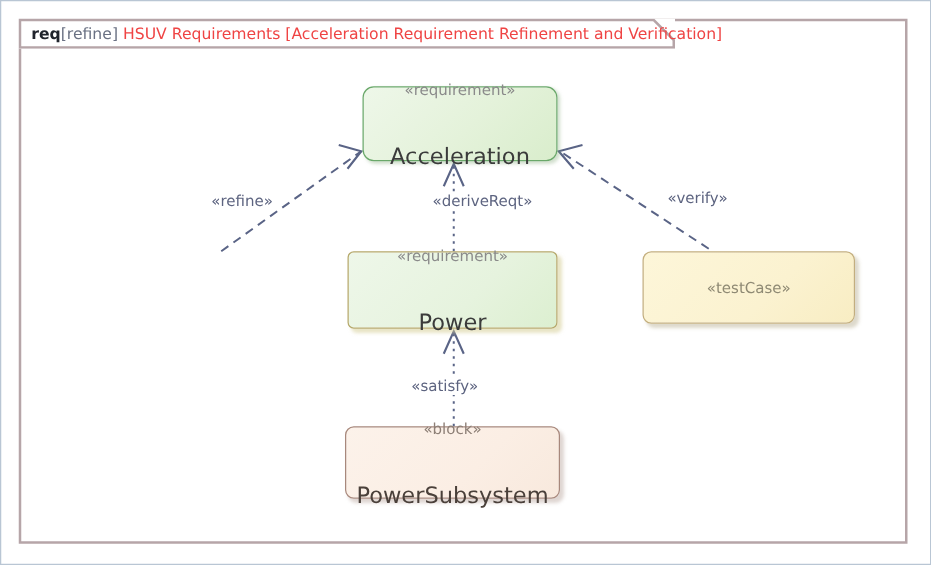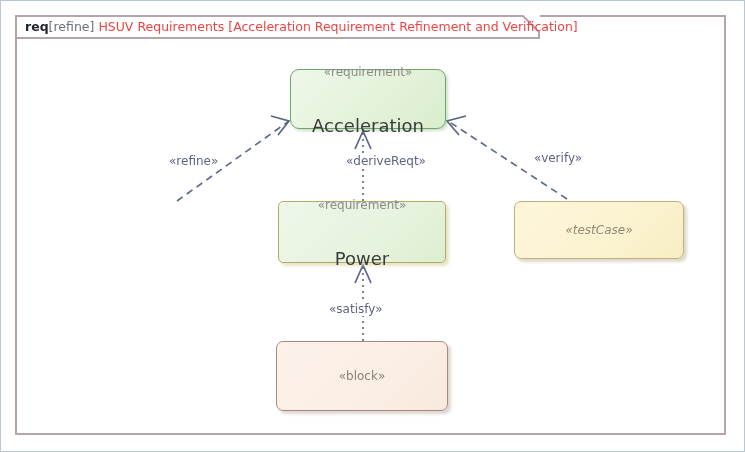--- a/index.html
+++ b/index.html
@@ -43,25 +43,25 @@
   #n-power{left:277px;top:200px;width:168px;height:62px;border-radius:5px;
      border:1.4px solid #b5a86a;
      background:linear-gradient(135deg,#eef7e9 0%,#e6f3de 60%,#dcefd0 100%);
      box-shadow:3px 3px 3px rgba(214,206,150,.55);}
 
   
   #n-testcase{left:513px;top:200px;width:170px;height:58px;border-radius:7px;
      border:1.4px solid #c3ae7e;
      background:linear-gradient(135deg,#fdf6d9 0%,#fbf2d0 60%,#f8edc3 100%);
      box-shadow:3px 3px 3px rgba(180,170,140,.45);}
-  #n-testcase .stereo{color:#8f8a74;font-style:italic;}
+  #n-testcase .stereo{color:#8f8a74;}
   #n-testcase .nname{color:#4a4438;}
 
   
-  #n-block{left:275px;top:340px;width:172px;height:70px;border-radius:7px;
+  #n-block{left:275px;top:340px;width:172px;height:58px;border-radius:7px;
      border:1.4px solid #a8887c;
      background:linear-gradient(135deg,#fcf2ea 0%,#fbeee4 60%,#f8e9dd 100%);
      box-shadow:3px 3px 3px rgba(185,165,155,.45);}
   #n-block .stereo{color:#8d7f76;}
   #n-block .nname{color:#4a403a;}
 
   
   #n-accelerate{left:46px;top:190px;width:148px;height:94px;border-radius:50%;
      border:1.3px solid #8a8a96;
      background:radial-gradient(ellipse at 70% 78%,#f2f8fd 0%,#dbeaf8 45%,#b9d6ef 100%);
@@ -127,20 +127,21 @@
     <div class="stereo">«requirement»</div>
     <div class="nname">Power</div>
   </div>
 
   <div class="node" id="n-testcase">
     <div class="stereo">«testCase»</div>
   </div>
 
   <div class="node" id="n-block">
     <div class="stereo">«block»</div>
+    <div class="nname">PowerSubsystem</div>
   </div>
 
 
   <div class="elabel" id="lbl-refine">«refine»</div>
   <div class="elabel" id="lbl-derive">«deriveReqt»</div>
   <div class="elabel" id="lbl-verify">«verify»</div>
   <div class="elabel" id="lbl-satisfy">«satisfy»</div>
 
 </div>
 

